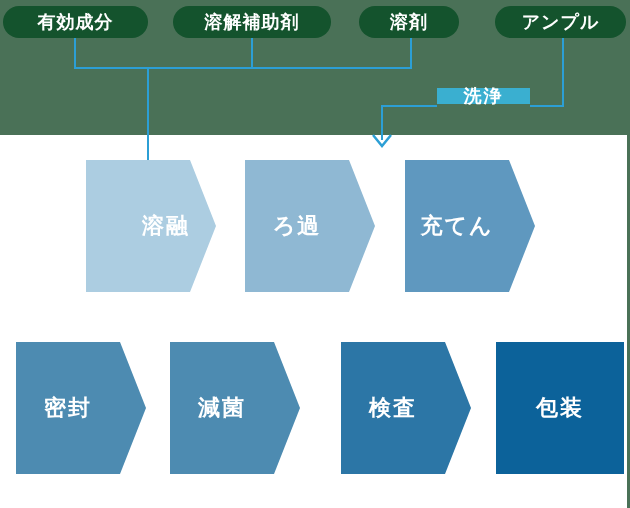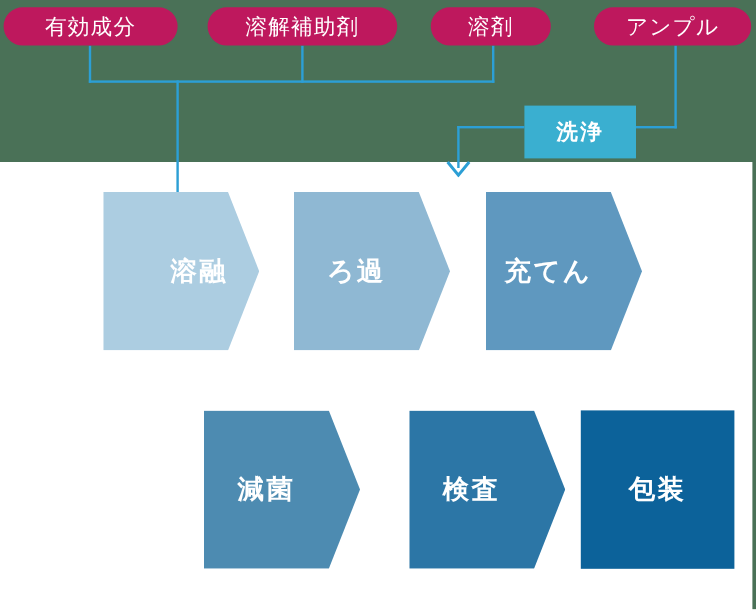--- a/index.html
+++ b/index.html
@@ -24,24 +24,24 @@
     right: 0; top: 135px;
     width: 3px; height: 373px;
     background: #4A7157;
   }
   
   .pill {
     position: absolute;
     top: 6px;
     height: 32px;
     border-radius: 16px;
-    background: #be185d;
+    background: #14532d;
     color: #ffffff;
     font-size: 18px;
-    font-weight: normal;
+    font-weight: bold;
     letter-spacing: 1px;
     display: flex;
     align-items: center;
     justify-content: center;
     z-index: 3;
   }
   .pill-1 { left: 3px;   width: 145px; }
   .pill-2 { left: 173px; width: 158px; }
   .pill-3 { left: 359px; width: 100px; }
   .pill-4 { left: 495px; width: 131px; }
@@ -62,21 +62,21 @@
   .v6 { left: 381px; top: 105px; width: 2px;  height: 35px; }
   .arrowhead {
     position: absolute;
     left: 371px; top: 134px;
     z-index: 2;
   }
   
   .wash-box {
     position: absolute;
     left: 437px; top: 88px;
-    width: 93px; height: 44px;
+    width: 93px; height: 16px;
     background: #3AAFD0;
     color: #ffffff;
     font-size: 18px;
     font-weight: bold;
     letter-spacing: 2px;
     display: flex;
     align-items: center;
     justify-content: center;
     z-index: 3;
     text-align: center;
@@ -102,21 +102,21 @@
   }
   .rect { width: 128px; }
   .row1 { top: 160px; }
   .row2 { top: 342px; }
   .s11 { left: 86px; justify-content: flex-end; }
   .s12 { left: 245px; text-align: center; }
   .s13 { left: 405px; }
   .s21 { left: 16px; }
   .s22 { left: 170px; }
   .s23 { left: 341px; }
-  .s24 { left: 484px; align-items: center; }
+  .s24 { left: 496px; align-items: center; }
 </style>
 </head>
 <body>
 
 <div id="canvas">
 
   <div class="band"></div>
   <div class="right-stripe"></div>
 
   <div class="pill pill-1">
@@ -152,20 +152,23 @@
   <div class="step chev row1 s11" style="background-color: rgb(172, 205, 225);">
     <span>溶融</span>
   </div>
   <div class="step chev row1 s12" style="background-color: rgb(143, 184, 211);">
     <span>ろ過</span>
   </div>
   <div class="step chev row1 s13" style="background-color: rgb(95, 152, 191);">
     <span>充てん</span>
   </div>
 
+  <div class="step chev row2 s21" style="background-color: rgb(77, 139, 177);">
+    <span>密封</span>
+  </div>
   <div class="step chev row2 s22" style="background-color: rgb(77, 139, 177);">
     <span>減菌</span>
   </div>
   <div class="step chev row2 s23" style="background-color: rgb(44, 118, 166);">
     <span>検査</span>
   </div>
   <div class="step rect row2 s24" style="background-color: rgb(12, 98, 154);">
     <span>包装</span>
   </div>
 

